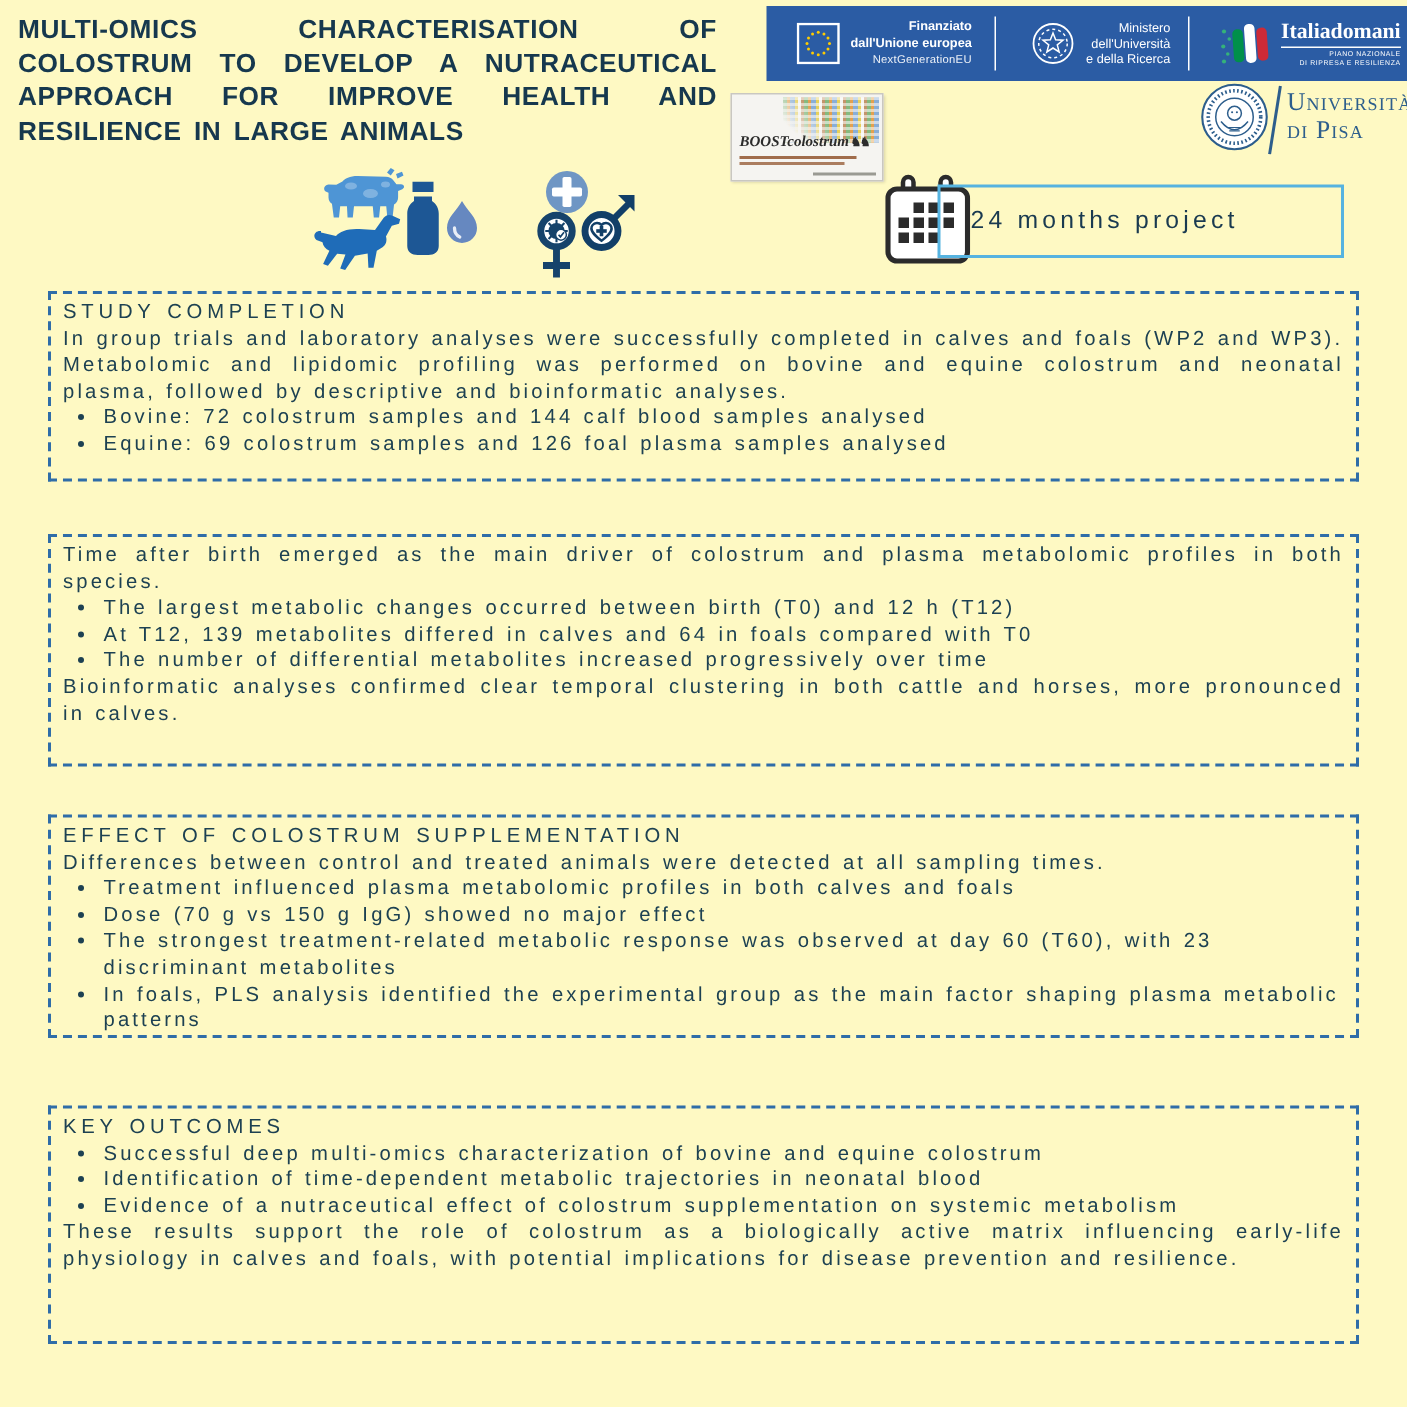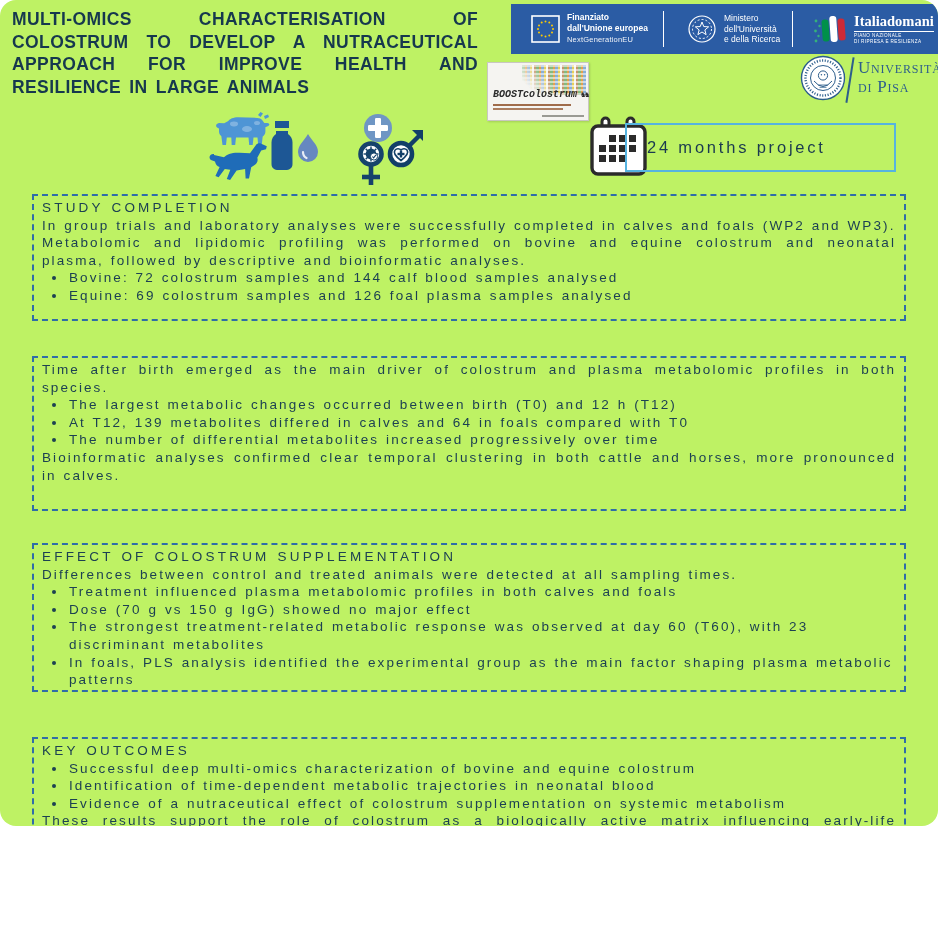--- a/index.html
+++ b/index.html
@@ -1,41 +1,41 @@
 <!DOCTYPE html>
 <html><head>
 <meta charset="utf-8">
 <style>
   html,body{margin:0;padding:0;background:#fff;}
-  #poster{position:relative;width:938px;height:826px;background:#bef264;overflow:hidden;
-          font-family:"Liberation Sans",sans-serif;color:#1d4152;border-radius:16px;}
+  #poster{position:relative;width:938px;height:938px;background:#fef9c3;overflow:hidden;
+          font-family:"Liberation Sans",sans-serif;color:#1d4152;}
 
   
   .title{position:absolute;left:12px;top:8px;width:466px;
          font-size:17.5px;font-weight:bold;line-height:22.5px;
          letter-spacing:.4px;word-spacing:3px;text-align:justify;color:#16384e;}
 
   .banner{position:absolute;left:511px;top:4px;width:427px;height:50px;background:#2b5ca4;}
-  .banner .seg{position:absolute;top:0;height:100%;display:flex;align-items:center;gap:7px;color:#fff;}
+  .banner .seg{position:absolute;top:0;height:100%;display:flex;align-items:center;gap:7px;color:#fff;text-align:right;}
   .banner .sep{position:absolute;top:7px;width:1px;height:36px;background:#fff;}
   .eu-lines{font-size:8.5px;line-height:10.5px;font-weight:bold;}
   .eu-lines .thin{font-weight:normal;font-size:7.5px;opacity:.92;margin-top:2px;letter-spacing:.2px;}
   .min-lines{font-size:8.5px;line-height:10.5px;font-weight:normal;}
   .ita-name{font-family:"Liberation Serif",serif;font-weight:bold;font-size:14.5px;line-height:15px;}
   .ita-sub{font-size:4.6px;line-height:5.6px;letter-spacing:.4px;border-top:.5px solid #fff;margin-top:2px;padding-top:1px;}
 
   
   .thumb{position:absolute;left:487px;top:62px;width:100px;height:57px;background:#f5f4f1;
          border:1px solid #c9c7c1;box-shadow:1px 1px 2px rgba(0,0,0,.15);}
   .mosaic{position:absolute;right:2px;top:2px;width:64px;height:30px;
         background:
          linear-gradient(225deg,rgba(245,244,241,0) 55%,#f5f4f1 85%),
          repeating-linear-gradient(0deg,rgba(255,255,255,.55) 0 2px,rgba(255,255,255,0) 2px 4px),
          repeating-linear-gradient(90deg,#86b97e 0 3px,#e3a14f 3px 5px,#89aed6 5px 8px,#e6d05a 8px 10px,#f5f4f1 10px 12px,#c4956b 12px 14px);}
-  .thumb-name{position:absolute;left:5px;top:26px;font-family:Liberation Mono, monospace;
+  .thumb-name{position:absolute;left:5px;top:26px;font-family:Liberation Serif, serif;
         font-style:italic;font-weight:bold;font-size:10px;color:#2c2c2c;white-space:nowrap;}
   .thumb-name .beasts{font-style:normal;font-size:8px;letter-spacing:-1px;}
   .thumb-cap1{position:absolute;left:5px;top:41px;width:78px;height:2px;background:#a06c4b;}
   .thumb-cap2{position:absolute;left:5px;top:45px;width:70px;height:2px;background:#b08succeed;background:#ab7d5f;}
   .thumb-cap3{position:absolute;right:4px;bottom:3px;width:42px;height:2px;background:#9a9a93;}
 
   
   .unipi{position:absolute;left:800px;top:55px;width:138px;height:52px;}
   .unipi-slash{position:absolute;left:49px;top:2px;width:1.5px;height:46px;background:#2d5e8c;transform:rotate(9deg);}
   .unipi-word{position:absolute;left:58px;top:3px;font-family:"Liberation Serif",serif;

